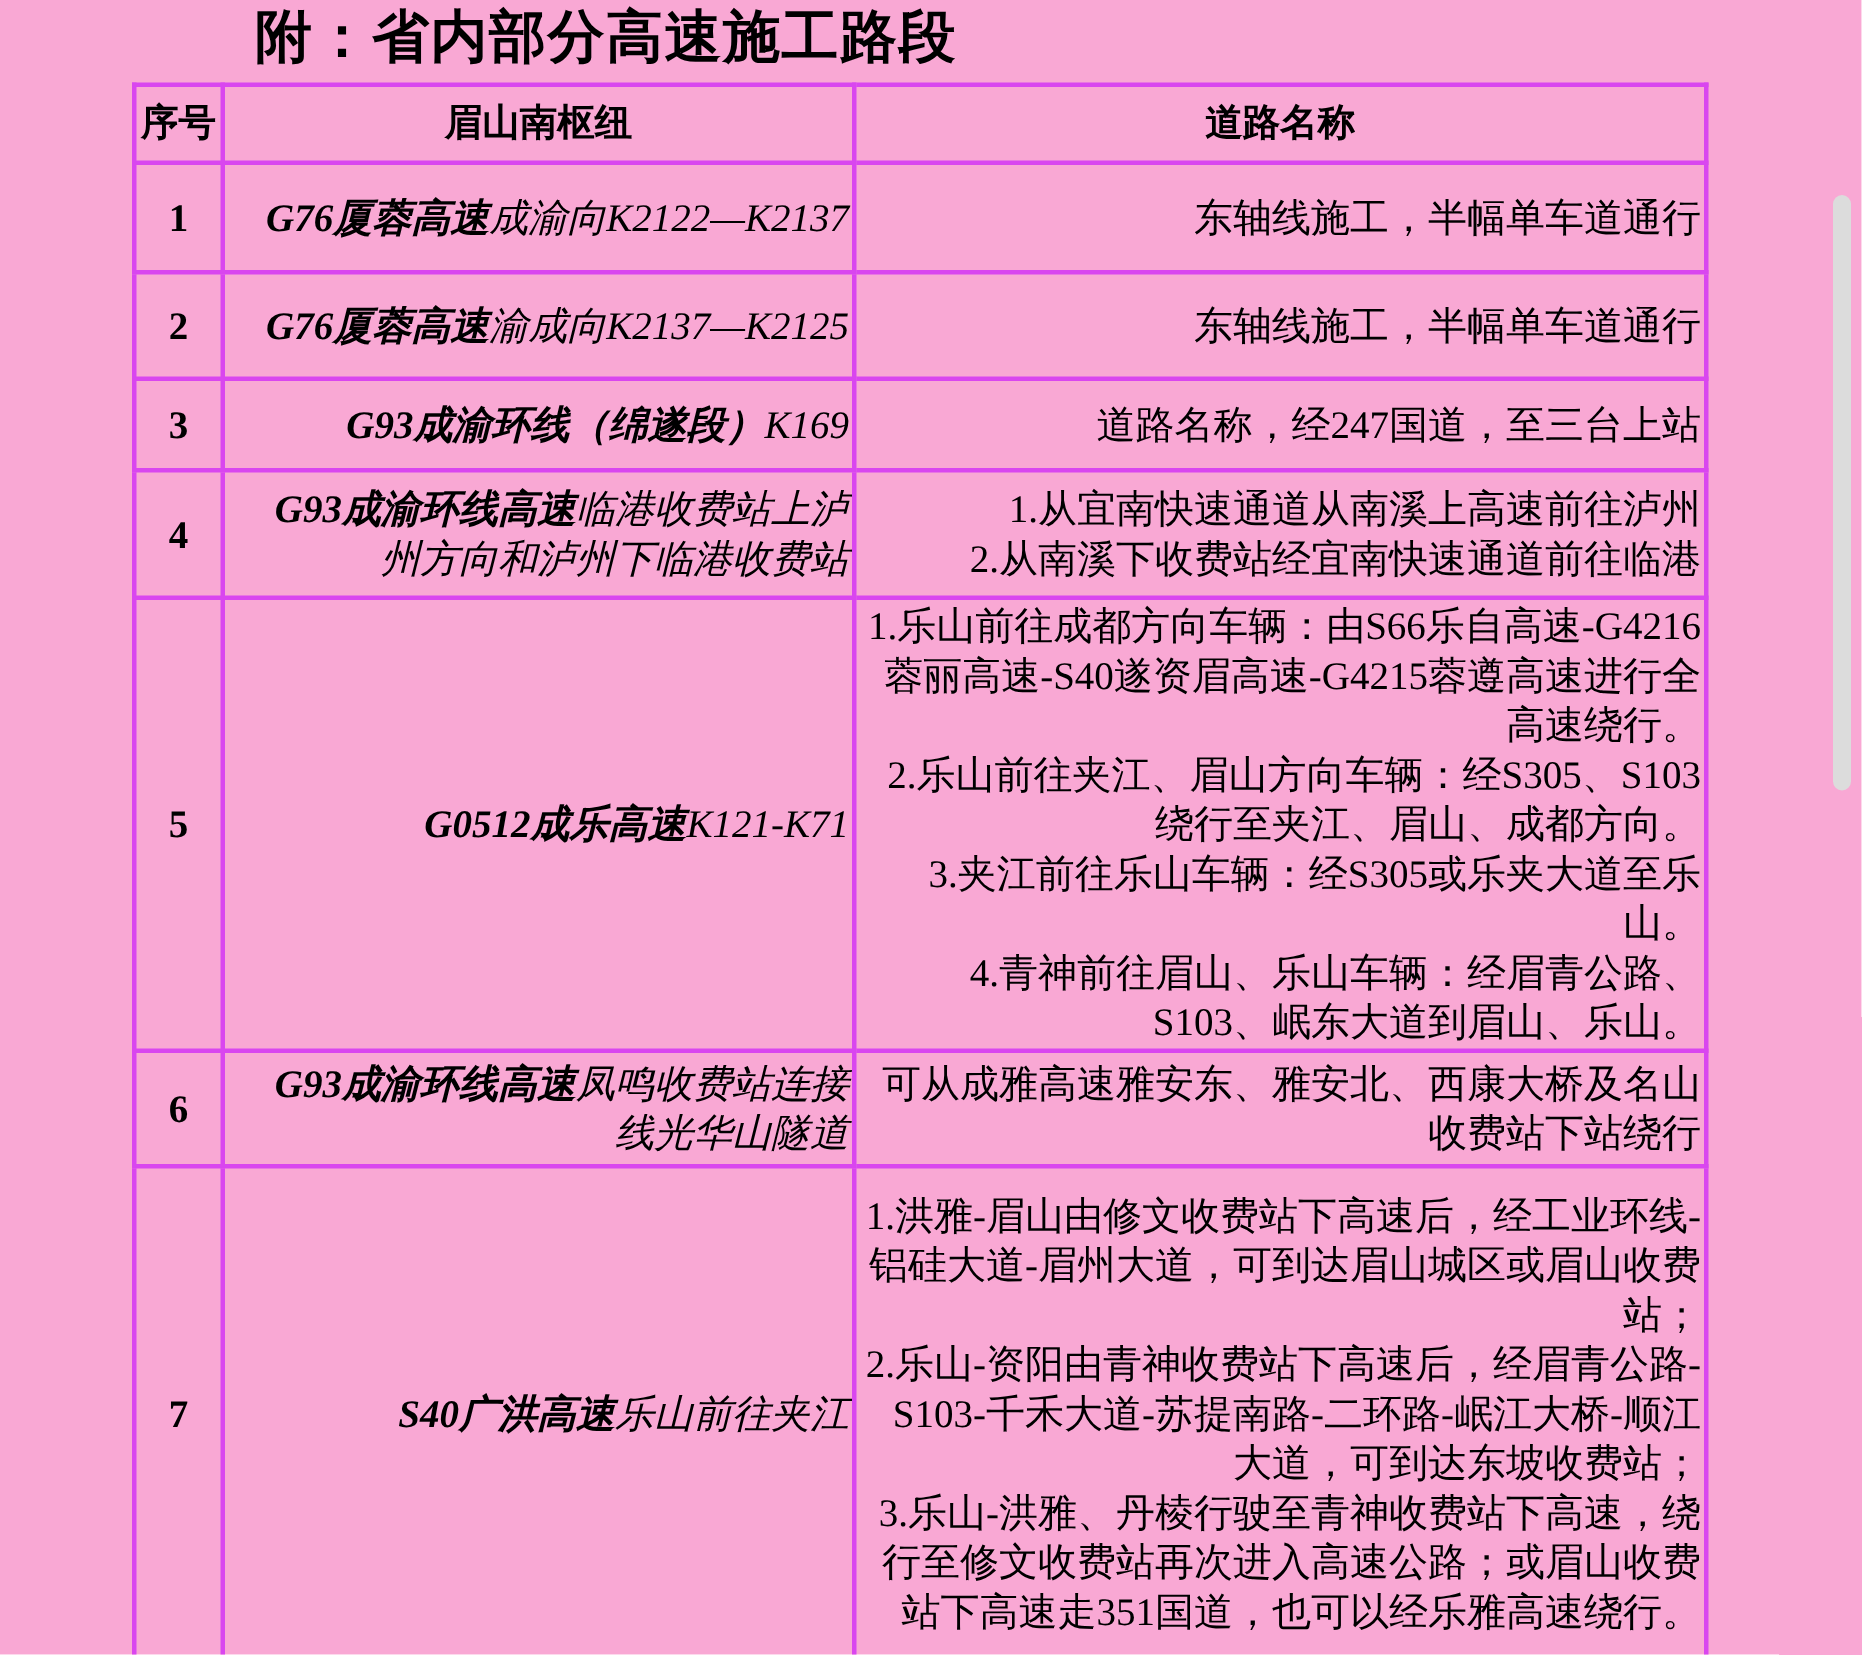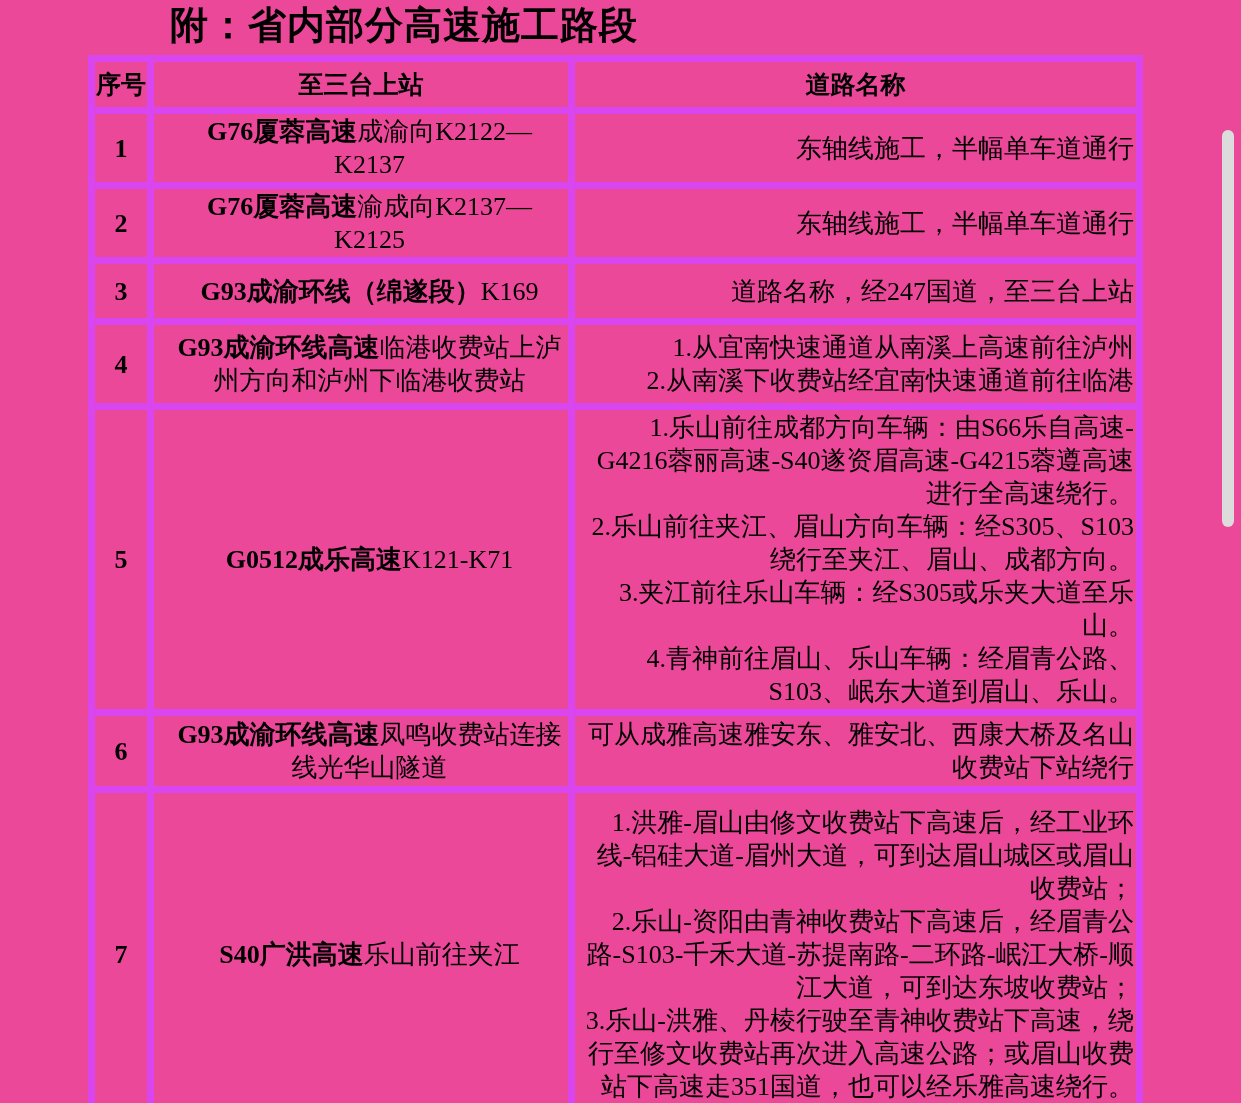--- a/index.html
+++ b/index.html
@@ -3,21 +3,21 @@
 <meta charset="utf-8">
 <style>
   * { margin: 0; padding: 0; box-sizing: border-box; }
   html, body {
     width: 1241px; height: 1103px;
     background: #ffffff;
     font-family: "Liberation Serif", serif;
     color: #000000;
     overflow: hidden;
   }
-  .page { position: relative; width: 1241px; height: 1103px; background: #ec4899; }
+  .page { position: relative; width: 1241px; height: 1103px; background: #f9a8d4; }
 
   .doc-title {
     position: absolute;
     left: 170px; top: 2px;
     font-family: "Liberation Sans", sans-serif;
     font-weight: bold;
     font-size: 38px;
     line-height: 46px;
     letter-spacing: 1px;
     white-space: nowrap;
@@ -29,41 +29,42 @@
     width: 1048px;
     border-collapse: collapse;
     table-layout: fixed;
   }
   table.road-table col.c-no   { width: 59px; }
   table.road-table col.c-name { width: 421px; }
   table.road-table col.c-plan { width: 568px; }
 
   table.road-table th,
   table.road-table td {
-    border: 7px solid #d946ef;
+    border: 3px solid #d946ef;
     vertical-align: middle;
     font-size: 26px;
     line-height: 33px;
     overflow: hidden;
     margin-top: 44px;
   }
   table.road-table th {
     font-family: "Liberation Sans", sans-serif;
     font-weight: bold;
     font-size: 25px;
     text-align: center;
   }
   td.cell-no {
     text-align: center;
     font-weight: bold;
     font-size: 26px;
   }
   td.cell-name {
-    text-align: center;
+    text-align: right;
     padding: 1px 2px 1px 19px;
+    font-style: italic;
   }
   td.cell-name b { font-weight: bold; }
   td.cell-plan {
     text-align: right;
     padding: 1px 2px 1px 4px;
     white-space: pre-line;
   }
 
   .scrollbar-thumb {
     position: absolute;
@@ -82,21 +83,21 @@
 
   <table class="road-table">
     <colgroup>
       <col class="c-no">
         <col class="c-name">
         <col class="c-plan">
     </colgroup>
     <tbody>
         <tr style="height:52px;">
       <th>序号</th>
-      <th>至三台上站</th>
+      <th>眉山南枢纽</th>
       <th>道路名称</th>
     </tr>
 
     <tr style="height:73px;">
       <td class="cell-no">1</td>
       <td class="cell-name"><b>G76厦蓉高速</b><span>成渝向K2122—K2137</span></td>
       <td class="cell-plan">东轴线施工，半幅单车道通行</td>
     </tr>
 
     <tr style="height:71px;">

